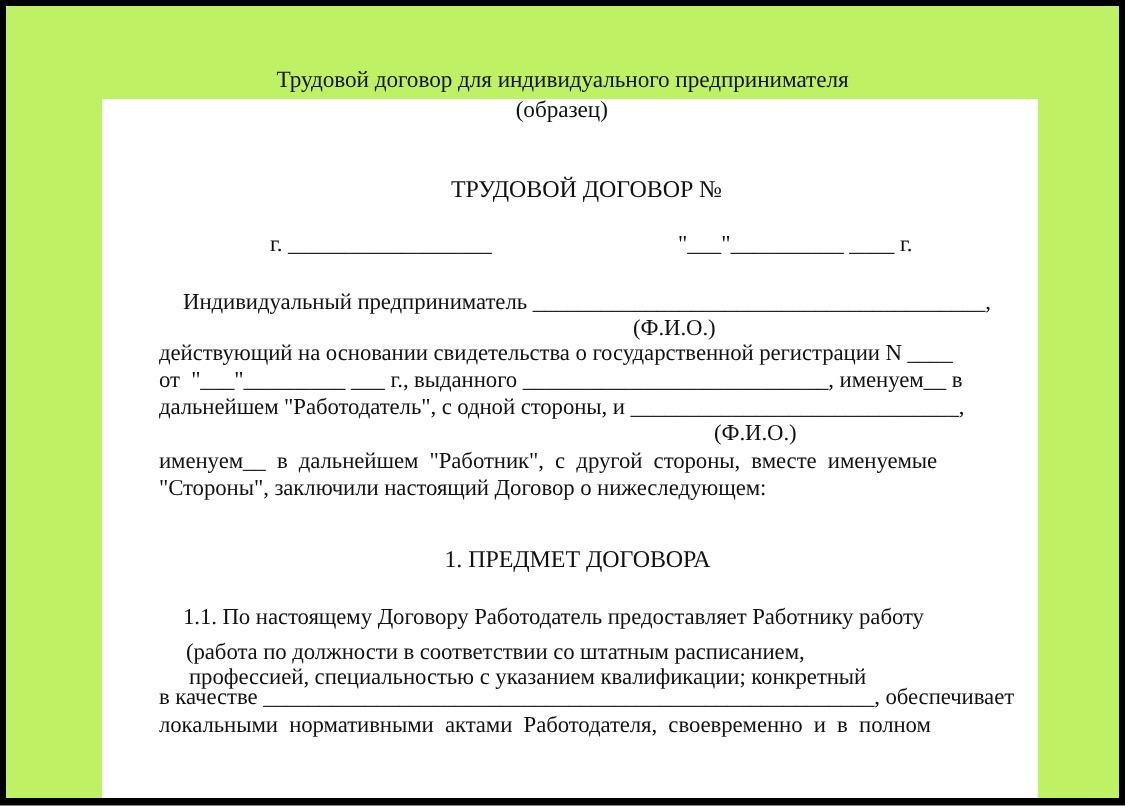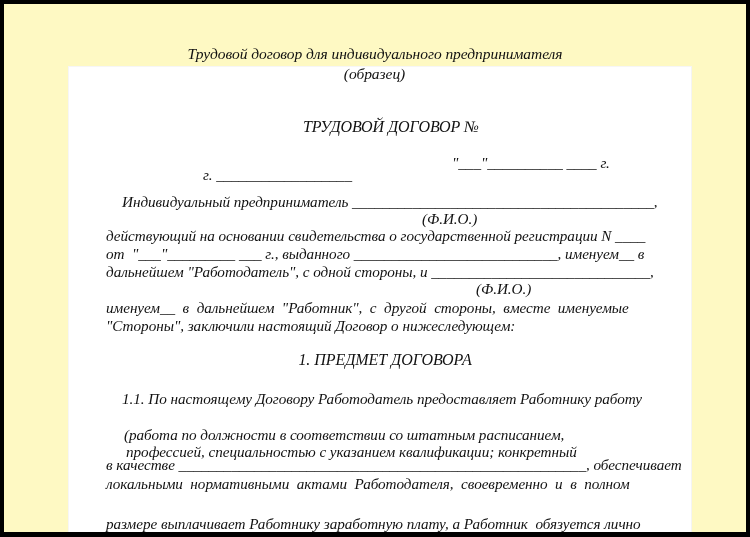--- a/index.html
+++ b/index.html
@@ -4,21 +4,21 @@
   <style>
     html, body { margin: 0; padding: 0; }
     body {
       width: 750px; height: 537px; position: relative; overflow: hidden;
       background: #000000;
       font-family: "Liberation Serif", "DejaVu Serif", serif;
       color: #111111;
     }
     .sheet {
       position: absolute; left: 4px; top: 4px; width: 742px; height: 528px;
-      background: #fef9c3; overflow: hidden; font-style: italic;
+      background: #bef264; overflow: hidden;
     }
     .inner-page {
       position: absolute; left: 64px; top: 62px; width: 622px; height: 480px;
       background: #ffffff;
       border-left: 1px solid #f6f6f6; border-top: 1px solid #f6f6f6; border-right: 1px solid #f4f4f4;
     }
     .line {
       position: absolute; white-space: pre; font-size: 15.2px; line-height: 19px;
       letter-spacing: -0.05px;
     }
@@ -30,33 +30,32 @@
 <body>
 
 <div class="sheet">
   <div class="inner-page"></div>
 
   <div class="line title center" style="left:0; width:742px; top:40px;">Трудовой договор для индивидуального предпринимателя</div>
   <div class="line title center" style="left:0; width:741px; top:60px;">(образец)</div>
 
   <div class="line heading center" style="left:0; width:742px; top:113px;">ТРУДОВОЙ ДОГОВОР №</div>
 
-  <div class="line" style="left:199px; top:149px;margin-top:12px;">г. __________________</div>
+  <div class="line" style="left:176px; top:149px;">г. __________________</div>
   <div class="line" style="left:448px; top:149px;">"___"__________ ____ г.</div>
 
   <div class="line" style="left:118px; top:188px;">Индивидуальный предприниматель ________________________________________,</div>
   <div class="line" style="left:418px; top:205px;">(Ф.И.О.)</div>
   <div class="line" style="left:102px; top:222px;">действующий на основании свидетельства о государственной регистрации N ____</div>
   <div class="line" style="left:102px; top:240px;">от  "___"_________ ___ г., выданного ___________________________, именуем__ в</div>
   <div class="line" style="left:102px; top:258px;">дальнейшем "Работодатель", с одной стороны, и _____________________________,</div>
   <div class="line" style="left:472px; top:275px;">(Ф.И.О.)</div>
   <div class="line" style="left:102px; top:294px;">именуем__  в  дальнейшем  "Работник",  с  другой  стороны,  вместе  именуемые</div>
   <div class="line" style="left:102px; top:312px;">"Стороны", заключили настоящий Договор о нижеследующем:</div>
 
-  <div class="line heading center" style="left:0; width:730px; top:346px;">1. ПРЕДМЕТ ДОГОВОРА</div>
+  <div class="line heading center" style="left:0; width:730px; top:360px;">1. ПРЕДМЕТ ДОГОВОРА</div>
 
-  <div class="line" style="left:118px; top:385px;">1.1. По настоящему Договору Работодатель предоставляет Работнику работу</div>
+  <div class="line" style="left:118px; top:398px;">1.1. По настоящему Договору Работодатель предоставляет Работнику работу</div>
   <div class="line" style="left:102px; top:403px;margin-top:48px;">в качестве ______________________________________________________, обеспечивает</div>
   <div class="line" style="left:120px; top:421px;">(работа по должности в соответствии со штатным расписанием,</div>
   <div class="line" style="left:122px; top:438px;">профессией, специальностью с указанием квалификации; конкретный</div>
   <div class="line" style="left:102px; top:470px;">локальными  нормативными  актами  Работодателя,  своевременно  и  в  полном</div>
-  <div class="line" style="left:102px; top:510px;">размере выплачивает Работнику заработную плату, а Работник  обязуется лично</div>
 </div>
 
 </body></html>

